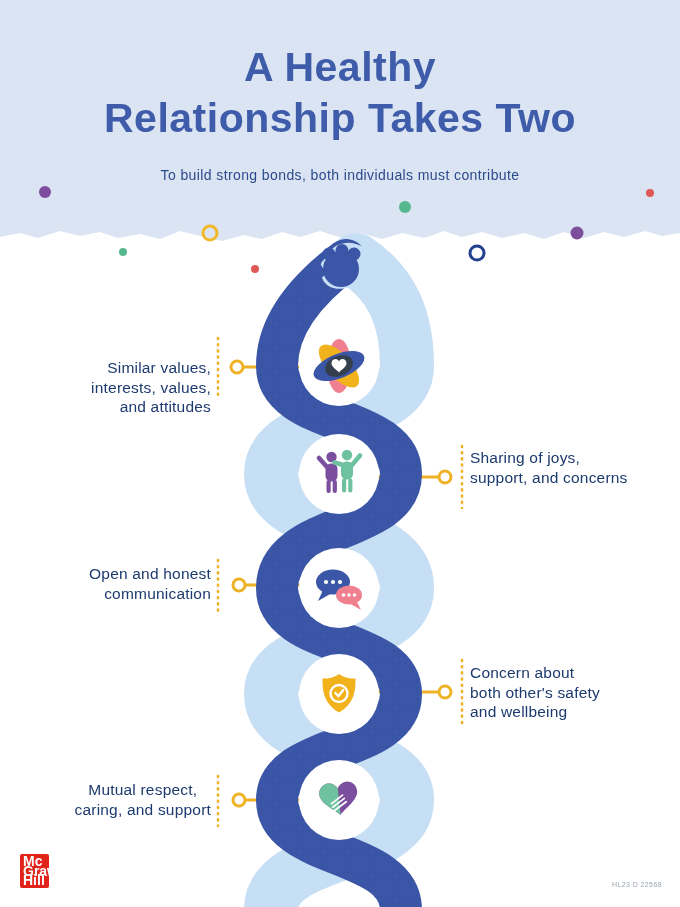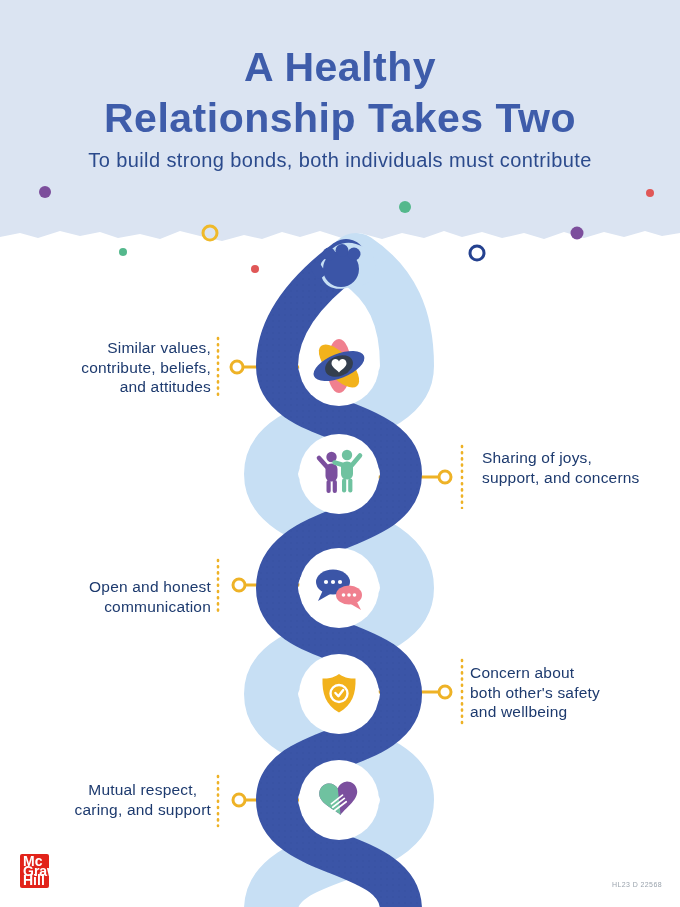--- a/index.html
+++ b/index.html
@@ -4,21 +4,21 @@
 <style>
   html,body{margin:0;padding:0;background:#fff;}
   .poster{
     position:relative;width:680px;height:907px;overflow:hidden;
     background:#fff;font-family:"Liberation Sans",sans-serif;text-decoration:underline;
   }
   .header-bg{position:absolute;top:0;left:0;width:680px;height:250px;background:var(--header-bg);z-index:0;}
   .svg-layer{position:absolute;top:0;left:0;z-index:1;}
   .titles{position:absolute;top:42px;left:0;width:680px;text-align:center;z-index:2;}
   .title-line{font-weight:bold;font-size:41px;line-height:51px;color:var(--title-blue);letter-spacing:0.5px;}
-  .subtitle{margin-top:5px;font-size:20px;letter-spacing:0.4px;color:var(--subtitle-blue);}
+  .subtitle{margin-top:23px;font-size:14px;letter-spacing:0.4px;color:var(--subtitle-blue);}
   .callout{position:absolute;z-index:2;font-size:15.5px;line-height:19.5px;color:var(--label-blue);letter-spacing:0.2px;font-weight:500;}
   .callout.left{right:469px;text-align:right;}
   .callout.right{left:470px;text-align:left;}
   .ribbon-light{fill:none;stroke:var(--ribbon-light);stroke-width:54;stroke-linecap:round;}
   .ribbon-dark{fill:none;stroke:var(--ribbon-dark);stroke-width:42;stroke-linecap:round;}
   .fill-dark{fill:var(--ribbon-dark);}
   .fill-light{fill:var(--ribbon-light);}
   .yellow-line{stroke:var(--accent-yellow);stroke-width:3;fill:none;}
   .yellow-dotted{stroke:var(--accent-yellow);stroke-width:2.6;stroke-dasharray:1 5.2;stroke-linecap:round;fill:none;}
   .ring{fill:#fff;stroke:var(--accent-yellow);stroke-width:3;}
@@ -198,32 +198,32 @@
       <path fill="#6fc2a0" d="M0 15 C -4 10 -19 2 -19 -7
         C -19 -14 -13.5 -17.5 -9 -17.5 C -5 -17.5 -1.5 -15 0 -11.5 L 0 15 Z"></path>
       <g stroke="#fff" stroke-width="1.7" stroke-linecap="round">
         <line x1="-8" y1="3" x2="4" y2="-4.5"></line>
         <line x1="-7" y1="6.5" x2="5.5" y2="-1"></line>
         <line x1="-5.5" y1="10" x2="7" y2="2.5"></line>
       </g>
     </g>
   </svg>
 
-  <div class="callout left" style="top:338px;">
+  <div class="callout left" style="top:358px;">
     <div>Similar values,</div>
-    <div>contribute, beliefs,</div>
+    <div>interests, values,</div>
     <div>and attitudes</div>
   </div>
 
-  <div class="callout right" style="top:448px;margin-left:12px;">
+  <div class="callout right" style="top:448px;">
     <div>Sharing of joys,</div>
     <div>support, and concerns</div>
   </div>
 
-  <div class="callout left" style="top:577px;">
+  <div class="callout left" style="top:564px;">
     <div>Open and honest</div>
     <div>communication</div>
   </div>
 
   <div class="callout right" style="top:663px;">
     <div>Concern about</div>
     <div>both other's safety</div>
     <div>and wellbeing</div>
   </div>
 

